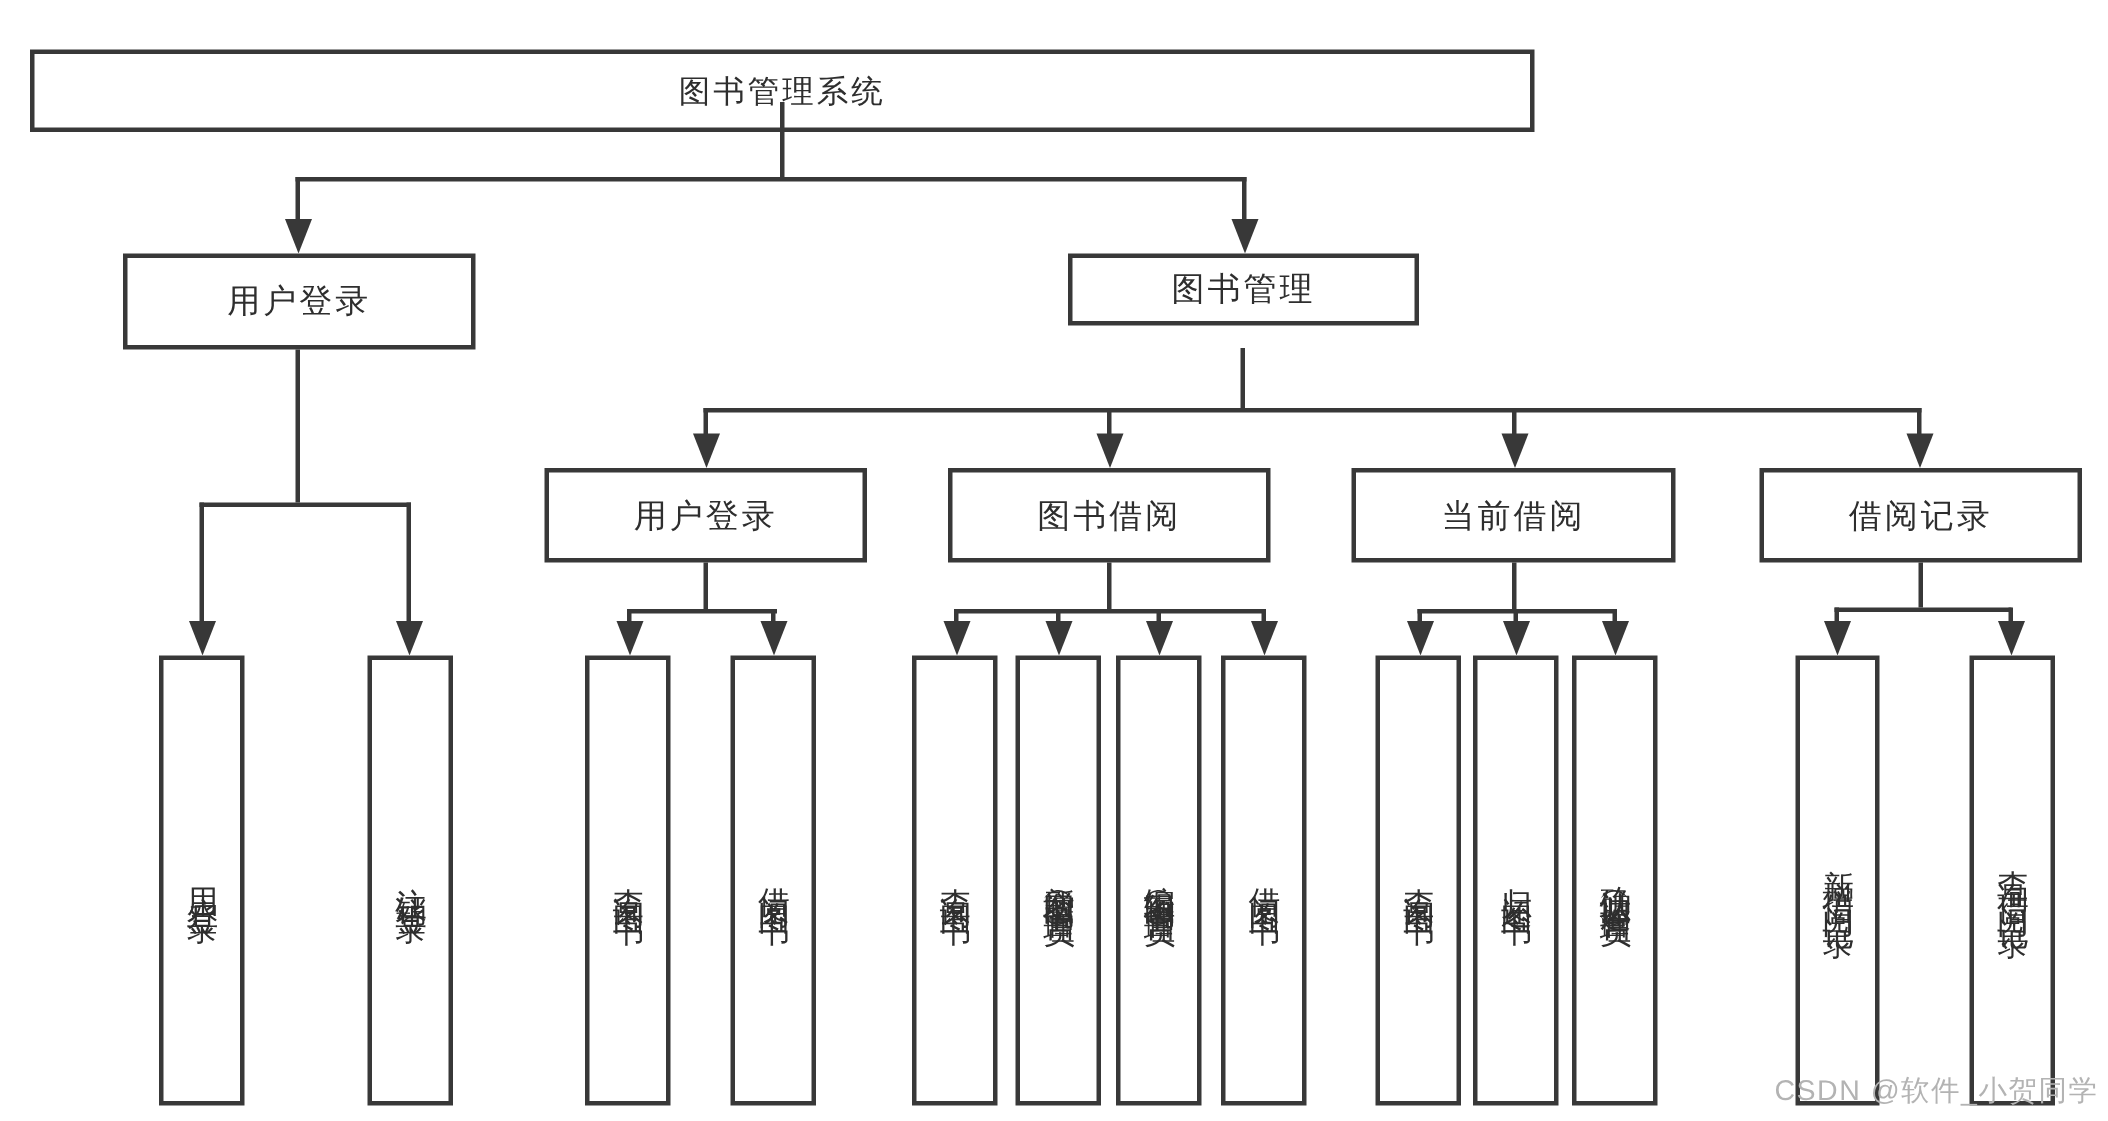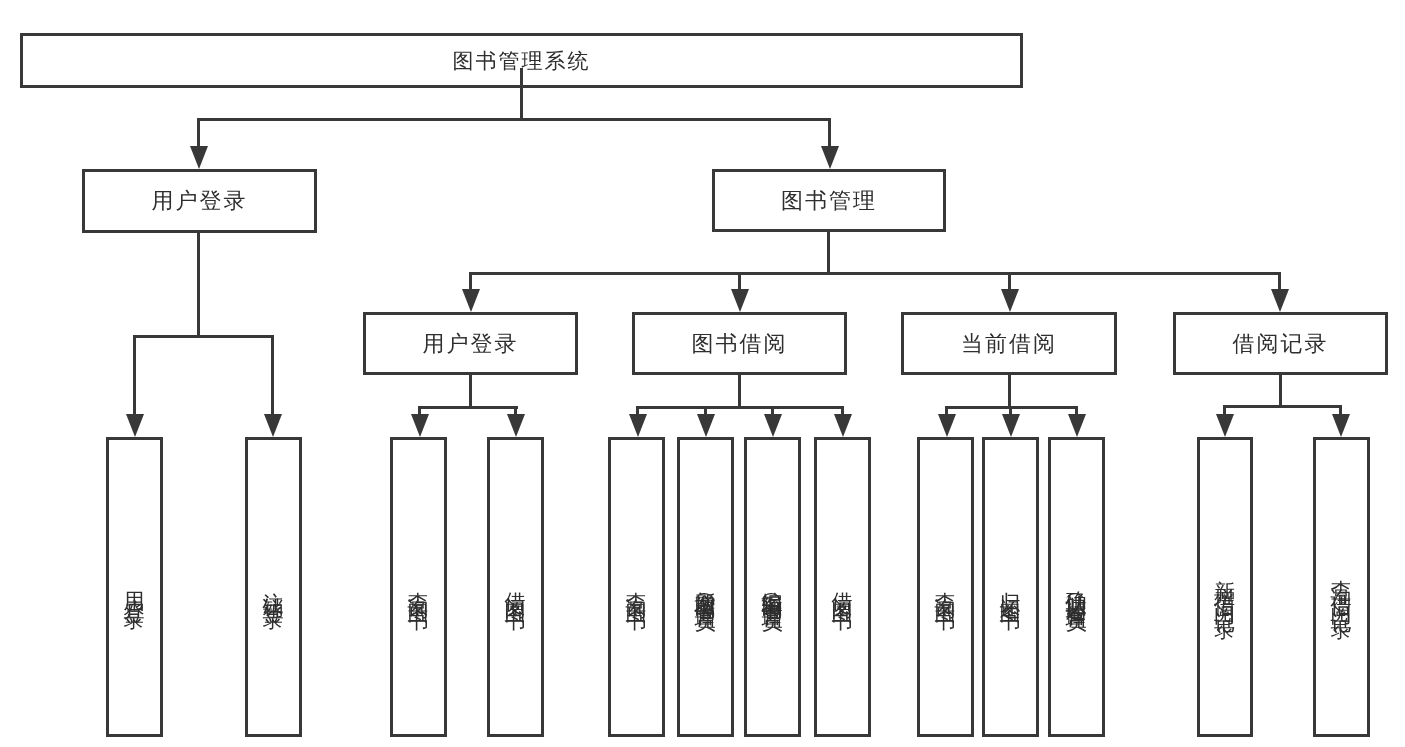--- a/index.html
+++ b/index.html
@@ -66,21 +66,21 @@
   <div class="box" style="left:20px;top:13px;width:1003px;height:55px;font-size:21px;margin-top:20px;">图书管理系统</div>
 
   <div class="vline" style="left:520px;top:68px;height:50px;"></div>
   <div class="hline" style="left:197px;top:118px;width:634px;"></div>
   <div class="vline" style="left:197px;top:118px;height:30px;"></div>
   <div class="arr" style="left:190px;top:146px;"></div>
   <div class="vline" style="left:828px;top:118px;height:30px;"></div>
   <div class="arr" style="left:821px;top:146px;"></div>
 
   <div class="box" style="left:82px;top:169px;width:235px;height:64px;">用户登录</div>
-  <div class="box" style="left:712px;top:169px;width:234px;height:63px;">图书管理</div>
+  <div class="box" style="left:712px;top:169px;width:234px;height:48px;">图书管理</div>
 
   <div class="vline" style="left:197px;top:233px;height:102px;"></div>
   <div class="hline" style="left:133px;top:335px;width:141px;"></div>
   <div class="vline" style="left:133px;top:335px;height:80px;"></div>
   <div class="arr" style="left:126px;top:414px;"></div>
   <div class="vline" style="left:271px;top:335px;height:80px;"></div>
   <div class="arr" style="left:264px;top:414px;"></div>
 
   <div class="vline" style="left:827px;top:232px;height:40px;"></div>
   <div class="hline" style="left:469px;top:272px;width:812px;"></div>
@@ -144,14 +144,15 @@
   <div class="leaf" style="left:744px;letter-spacing:3px;">编辑图书（管理员）</div>
   <div class="leaf" style="left:814px;">借阅图书</div>
 
   <div class="leaf" style="left:917px;">查询图书</div>
   <div class="leaf" style="left:982px;">归还图书</div>
   <div class="leaf" style="left:1048px;letter-spacing:3px;">确认归还（管理员）</div>
 
   <div class="leaf" style="left:1197px;width:56px;letter-spacing:8px;">新增借阅记录</div>
   <div class="leaf" style="left:1313px;letter-spacing:8px;">查询借阅记录</div>
 
+  <div class="watermark">CSDN @软件_小贺同学</div>
 
 </div>
 
 </body></html>

